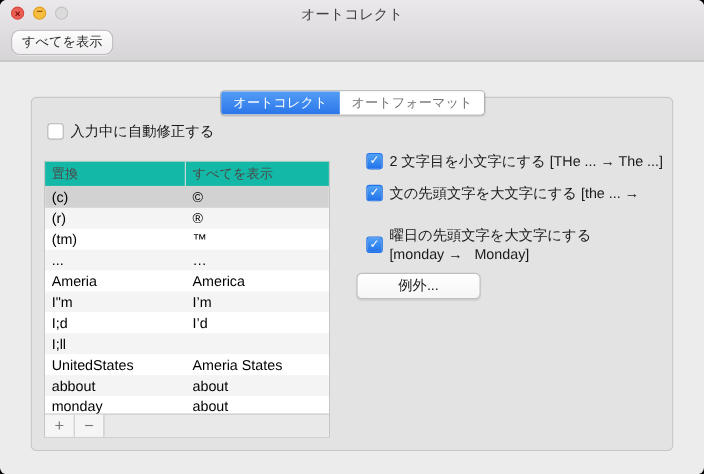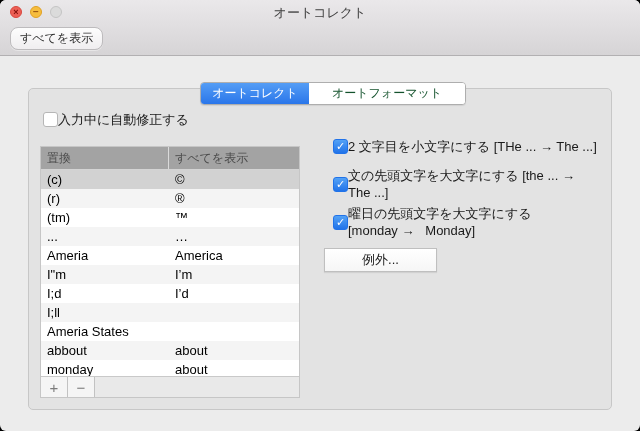--- a/index.html
+++ b/index.html
@@ -22,56 +22,56 @@
   
   .panel{position:absolute;left:28px;top:88px;width:584px;height:322px;
     background:#E3E3E3;border:1px solid #C7C7C7;border-radius:5px;box-sizing:border-box;}
 
   
   .tabs{position:absolute;left:200px;top:82px;height:21px;display:flex;
     border:1px solid #AEAEAE;border-radius:4px;overflow:hidden;background:#fff;
     box-shadow:0 1px 1px rgba(0,0,0,.08);}
   .tab{display:flex;align-items:center;justify-content:center;font-size:12px;height:21px;box-sizing:border-box;}
   .tab-selected{width:108px;background:linear-gradient(#549DF5,#2A76EA);color:#fff;}
-  .tab-normal{width:156px;background:#FFFFFF;color:#14532d;}
+  .tab-normal{width:131px;background:#FFFFFF;color:#737373;}
 
   
   .cb{width:15px;height:15px;border-radius:3px;box-sizing:border-box;flex:0 0 auto;
     background:#FFFFFF;border:1px solid #B6B6B6;display:flex;align-items:center;justify-content:center;
     color:transparent;font-size:11px;font-weight:bold;line-height:1;}
   .cb.on{background:linear-gradient(#53A2F6,#2173E9);border:1px solid #2173E9;color:#fff;}
-  .cb-row{position:absolute;display:flex;}
+  .cb-row{position:absolute;display:flex;gap:6px;}
   .cb-label{font-size:13px;color:#1A1A1A;line-height:17px;white-space:pre-wrap;}
   .cb-label span{display:block;}
   .auto-cb{left:43px;top:111px;align-items:center;}
   .opt1{left:333px;top:138px;align-items:center;width:272px;}
   .opt2{left:333px;top:167px;align-items:center;width:272px;}
   .opt3{left:333px;top:205px;align-items:center;width:272px;}
 
   
   .table{position:absolute;left:40px;top:146px;width:260px;background:#fff;
     border:1px solid #C6C6C6;box-sizing:border-box;}
-  .thead{display:flex;height:22px;border-bottom:1px solid #D4D4D4;background:#a3a3a3;}
+  .thead{display:flex;height:22px;border-bottom:1px solid #D4D4D4;background:#14b8a6;}
   .th{font-size:12px;color:#4A4A4A;display:flex;align-items:center;padding-left:6px;box-sizing:border-box;}
   .th1{width:128px;border-right:1px solid #DADADA;}
   .th2{flex:1;}
   .tbody{height:206px;overflow:hidden;}
   .trow{display:flex;height:19px;background:#FFFFFF;}
   .trow.alt{background:#F4F4F4;}
   .trow.sel{background:#D2D2D2;}
   .tcell{font-size:13px;color:#000;display:flex;align-items:center;padding-left:6px;box-sizing:border-box;overflow:hidden;white-space:nowrap;}
   .tcell:first-child{width:128px;}
   .tcell:last-child{flex:1;}
   .tbar{height:20px;background:#E9E9E9;border-top:1px solid #C9C9C9;display:flex;}
   .tbar-btn{width:27px;height:20px;background:#F5F5F5;border-right:1px solid #C2C2C2;
     color:#7A7A7A;font-size:15px;line-height:1;display:flex;align-items:center;justify-content:center;box-sizing:border-box;}
 
   
   .ex-btn{position:absolute;left:324px;top:248px;width:113px;height:24px;
-    background:linear-gradient(#FFFFFF,#F6F6F6);border:1px solid #BFBFBF;border-radius:0;
+    background:linear-gradient(#FFFFFF,#F6F6F6);border:1px solid #BFBFBF;border-radius:5px;
     font-size:13px;color:#1A1A1A;display:flex;align-items:center;justify-content:center;box-sizing:border-box;
     box-shadow:0 1px 1px rgba(0,0,0,.08);}
 </style>
 </head>
 <body>
 
 <div class="window">
 
   <div class="header">
     <div class="traffic tl-close">
@@ -130,20 +130,21 @@
           <div class="tcell">I’m</div>
         </div>
         <div class="trow">
           <div class="tcell">I;d</div>
           <div class="tcell">I’d</div>
         </div>
         <div class="trow alt">
           <div class="tcell">I;ll</div>
         </div>
         <div class="trow">
+          <div class="tcell">UnitedStates</div>
           <div class="tcell">Ameria States</div>
         </div>
         <div class="trow alt">
           <div class="tcell">abbout</div>
           <div class="tcell">about</div>
         </div>
         <div class="trow">
           <div class="tcell">monday</div>
           <div class="tcell">about</div>
         </div>
@@ -162,21 +163,21 @@
     <div class="cb on">
         <span>✓</span>
       </div>
     <div class="cb-label"><span>2 文字目を小文字にする [THe ... → The ...]</span></div>
   </div>
 
   <div class="cb-row opt2">
     <div class="cb on">
         <span>✓</span>
       </div>
-    <div class="cb-label"><span>文の先頭文字を大文字にする [the ... →</span><span>The ...]</span></div>
+    <div class="cb-label"><span>文の先頭文字を大文字にする [the ... →</span></div>
   </div>
 
   <div class="cb-row opt3">
     <div class="cb on">
         <span>✓</span>
       </div>
     <div class="cb-label"><span>曜日の先頭文字を大文字にする</span><span>[monday →   Monday]</span></div>
   </div>
 
   <div class="ex-btn">例外...</div>

